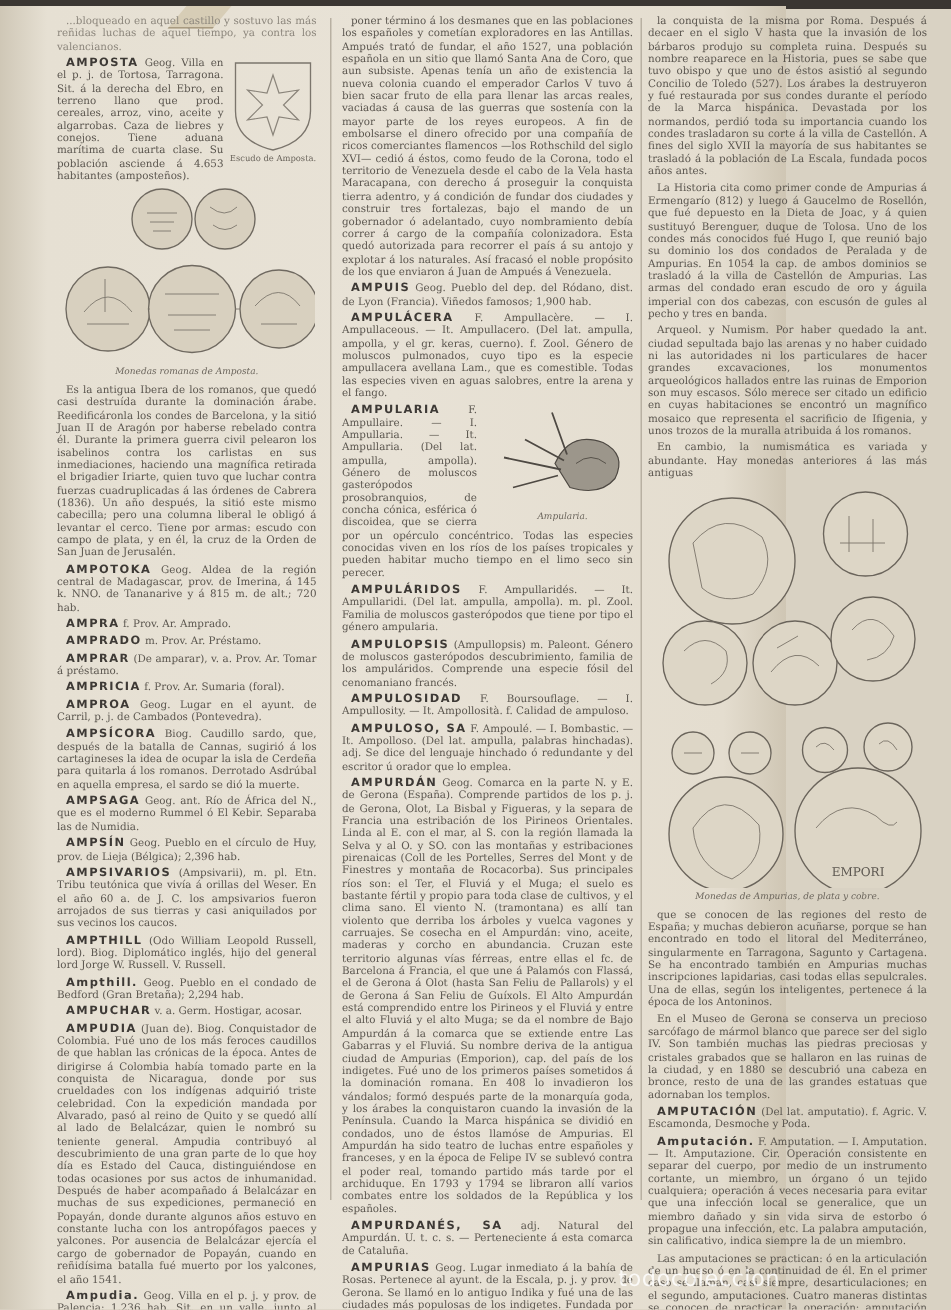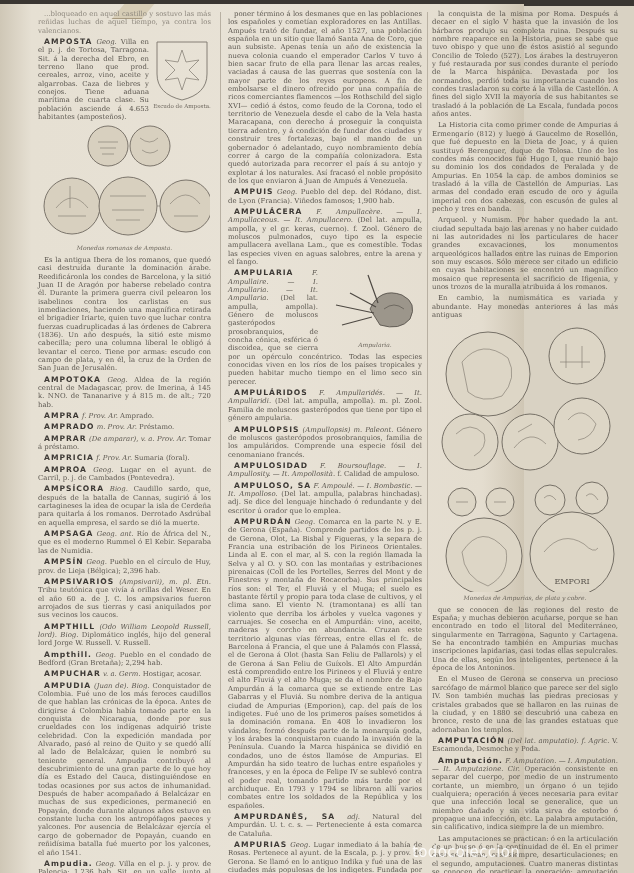--- a/index.html
+++ b/index.html
@@ -7,21 +7,21 @@
   .topbar{position:absolute;left:0;top:0;width:634px;height:6px;background:#3a3632;}
   .clip{position:absolute;left:118px;top:0;width:30px;height:14px;background:#d7cdb6;transform:skewX(-40deg);border-bottom:1px solid #a89a80;}
   .page{position:absolute;left:0;top:4px;width:524px;height:869px;background:linear-gradient(90deg,#cfc7b6 0%,#e6e0d3 6%,#e8e2d6 50%,#e4ddcf 92%,#cfc6b4 100%);}
   .col{position:absolute;top:6px;font-size:6.9px;line-height:8.35px;color:#5b564f;text-align:justify;hyphens:auto;}
   .col1{left:38px;width:173px;}
   .col2{left:228px;width:194px;}
   .col3{left:432px;width:186px;}
   .rule{position:absolute;top:8px;width:1px;height:788px;background:#b8b0a2;}
   .entry{margin:0 0 3px 0;text-indent:6px;}
   .hw{font-family:"DejaVu Sans",sans-serif;font-weight:bold;letter-spacing:1px;color:#3d3935;font-size:7.6px;margin-top:22px;}
-  .tag{font-style:italic;}
+  .tag{}
   .faded{color:#8d877d;}
   .fig{display:flex;align-items:center;justify-content:flex-start;flex-direction:column;margin:3px 0;}
   .cap{font-size:6px;color:#6b655c;font-style:italic;text-align:center;margin-top:2px;}
   .shield{float:right;width:58px;height:74px;margin:0 0 2px 4px;}
   .shieldcap{font-size:5.6px;color:#6b655c;text-align:center;}
   .snail{float:right;width:100px;margin:0 0 2px 4px;}
   .watermark{position:absolute;right:4px;bottom:12px;font-family:"DejaVu Sans",sans-serif;font-weight:normal;font-size:15px;color:rgba(255,255,255,0.82);letter-spacing:0.3px;}
   svg{display:block;}
 </style>
 </head>
@@ -103,21 +103,21 @@
           <path d="M48 40 Q58 18 80 26 Q96 34 88 50 Q78 62 58 56 Z" fill="#9c968b" stroke="#4e4943" stroke-width="0.8"></path>
           <path d="M52 44 L14 36 M50 48 L20 56 M56 34 L46 6 M54 38 L28 24" stroke="#4e4943" stroke-width="1.2" fill="none"></path>
           <path d="M62 40 q10 -8 20 0" stroke="#4e4943" stroke-width="0.6" fill="none"></path>
         </svg>
         <div class="cap">Ampularia.</div>
       </div>
       <span class="hw">AMPULARIA</span> <span class="tag">F. Ampullaire. — I. Ampullaria. — It. Ampullaria.</span> <span>(Del lat. ampulla, ampolla). Género de moluscos gasterópodos prosobranquios, de concha cónica, esférica ó discoidea, que se cierra por un opérculo concéntrico. Todas las especies conocidas viven en los ríos de los países tropicales y pueden habitar mucho tiempo en el limo seco sin perecer.</span>
     </div>
 
     <p class="entry" style="clear:both"><span class="hw">AMPULÁRIDOS</span> <span class="tag">F. Ampullaridés. — It. Ampullaridi.</span> <span>(Del lat. ampulla, ampolla). m. pl. Zool. Familia de moluscos gasterópodos que tiene por tipo el género ampularia.</span></p>
-    <p class="entry"><span class="hw">AMPULOPSIS</span> <span class="tag">(Ampullopsis) m. Paleont.</span> <span>Género de moluscos gasterópodos prosobranquios, familia de los ampuláridos. Comprende una especie fósil del cenomaniano francés.</span></p>
+    <p class="entry"><span class="hw">AMPULOPSIS</span> <span class="tag">(Ampullopsis) m. Paleont.</span> <span>Género de moluscos gasterópodos descubrimiento, familia de los ampuláridos. Comprende una especie fósil del cenomaniano francés.</span></p>
     <p class="entry"><span class="hw">AMPULOSIDAD</span> <span class="tag">F. Boursouflage. — I. Ampullosity. — It. Ampollosità.</span> <span>f. Calidad de ampuloso.</span></p>
     <p class="entry"><span class="hw">AMPULOSO, SA</span> <span class="tag">F. Ampoulé. — I. Bombastic. — It. Ampolloso.</span> <span>(Del lat. ampulla, palabras hinchadas). adj. Se dice del lenguaje hinchado ó redundante y del escritor ú orador que lo emplea.</span></p>
     <p class="entry"><span class="hw">AMPURDÁN</span> <span class="tag">Geog.</span> <span>Comarca en la parte N. y E. de Gerona (España). Comprende partidos de los p. j. de Gerona, Olot, La Bisbal y Figueras, y la separa de Francia una estribación de los Pirineos Orientales. Linda al E. con el mar, al S. con la región llamada la Selva y al O. y SO. con las montañas y estribaciones pirenaicas (Coll de les Portelles, Serres del Mont y de Finestres y montaña de Rocacorba). Sus principales ríos son: el Ter, el Fluviá y el Muga; el suelo es bastante fértil y propio para toda clase de cultivos, y el clima sano. El viento N. (tramontana) es allí tan violento que derriba los árboles y vuelca vagones y carruajes. Se cosecha en el Ampurdán: vino, aceite, maderas y corcho en abundancia. Cruzan este territorio algunas vías férreas, entre ellas el fc. de Barcelona á Francia, el que une á Palamós con Flassá, el de Gerona á Olot (hasta San Feliu de Pallarols) y el de Gerona á San Feliu de Guíxols. El Alto Ampurdán está comprendido entre los Pirineos y el Fluviá y entre el alto Fluviá y el alto Muga; se da el nombre de Bajo Ampurdán á la comarca que se extiende entre Las Gabarras y el Fluviá. Su nombre deriva de la antigua ciudad de Ampurias (Emporion), cap. del país de los indigetes. Fué uno de los primeros países sometidos á la dominación romana. En 408 lo invadieron los vándalos; formó después parte de la monarquía goda, y los árabes la conquistaron cuando la invasión de la Península. Cuando la Marca hispánica se dividió en condados, uno de éstos llamóse de Ampurias. El Ampurdán ha sido teatro de luchas entre españoles y franceses, y en la época de Felipe IV se sublevó contra el poder real, tomando partido más tarde por el archiduque. En 1793 y 1794 se libraron allí varios combates entre los soldados de la República y los españoles.</span></p>
     <p class="entry"><span class="hw">AMPURDANÉS, SA</span> <span class="tag">adj.</span> <span>Natural del Ampurdán. U. t. c. s. — Perteneciente á esta comarca de Cataluña.</span></p>
     <p class="entry"><span class="hw">AMPURIAS</span> <span class="tag">Geog.</span> <span>Lugar inmediato á la bahía de Rosas. Pertenece al ayunt. de la Escala, p. j. y prov. de Gerona. Se llamó en lo antiguo Indika y fué una de las ciudades más populosas de los indigetes. Fundada por los colonos focenses de Marsella, tuvo gran importancia en los siglos V y VI a. de J. C. La tradición refiere que dentro de la ciudad y separados por una muralla vivían los antiguos hab. del país y los griegos. Posteriormente llamáronla Emporion (mercado) y Dipolis ó Gemina, por alusión á las dos ciudades reunidas en una sola. Dista muy poco del mar y frente á ella se levanta un islote, en el que habían vivido algún tiempo los focenses. Su crecimiento data de</span></p>
   </div>
 
   <div class="rule" style="left:427px"></div>
 
   <div class="col col3">

